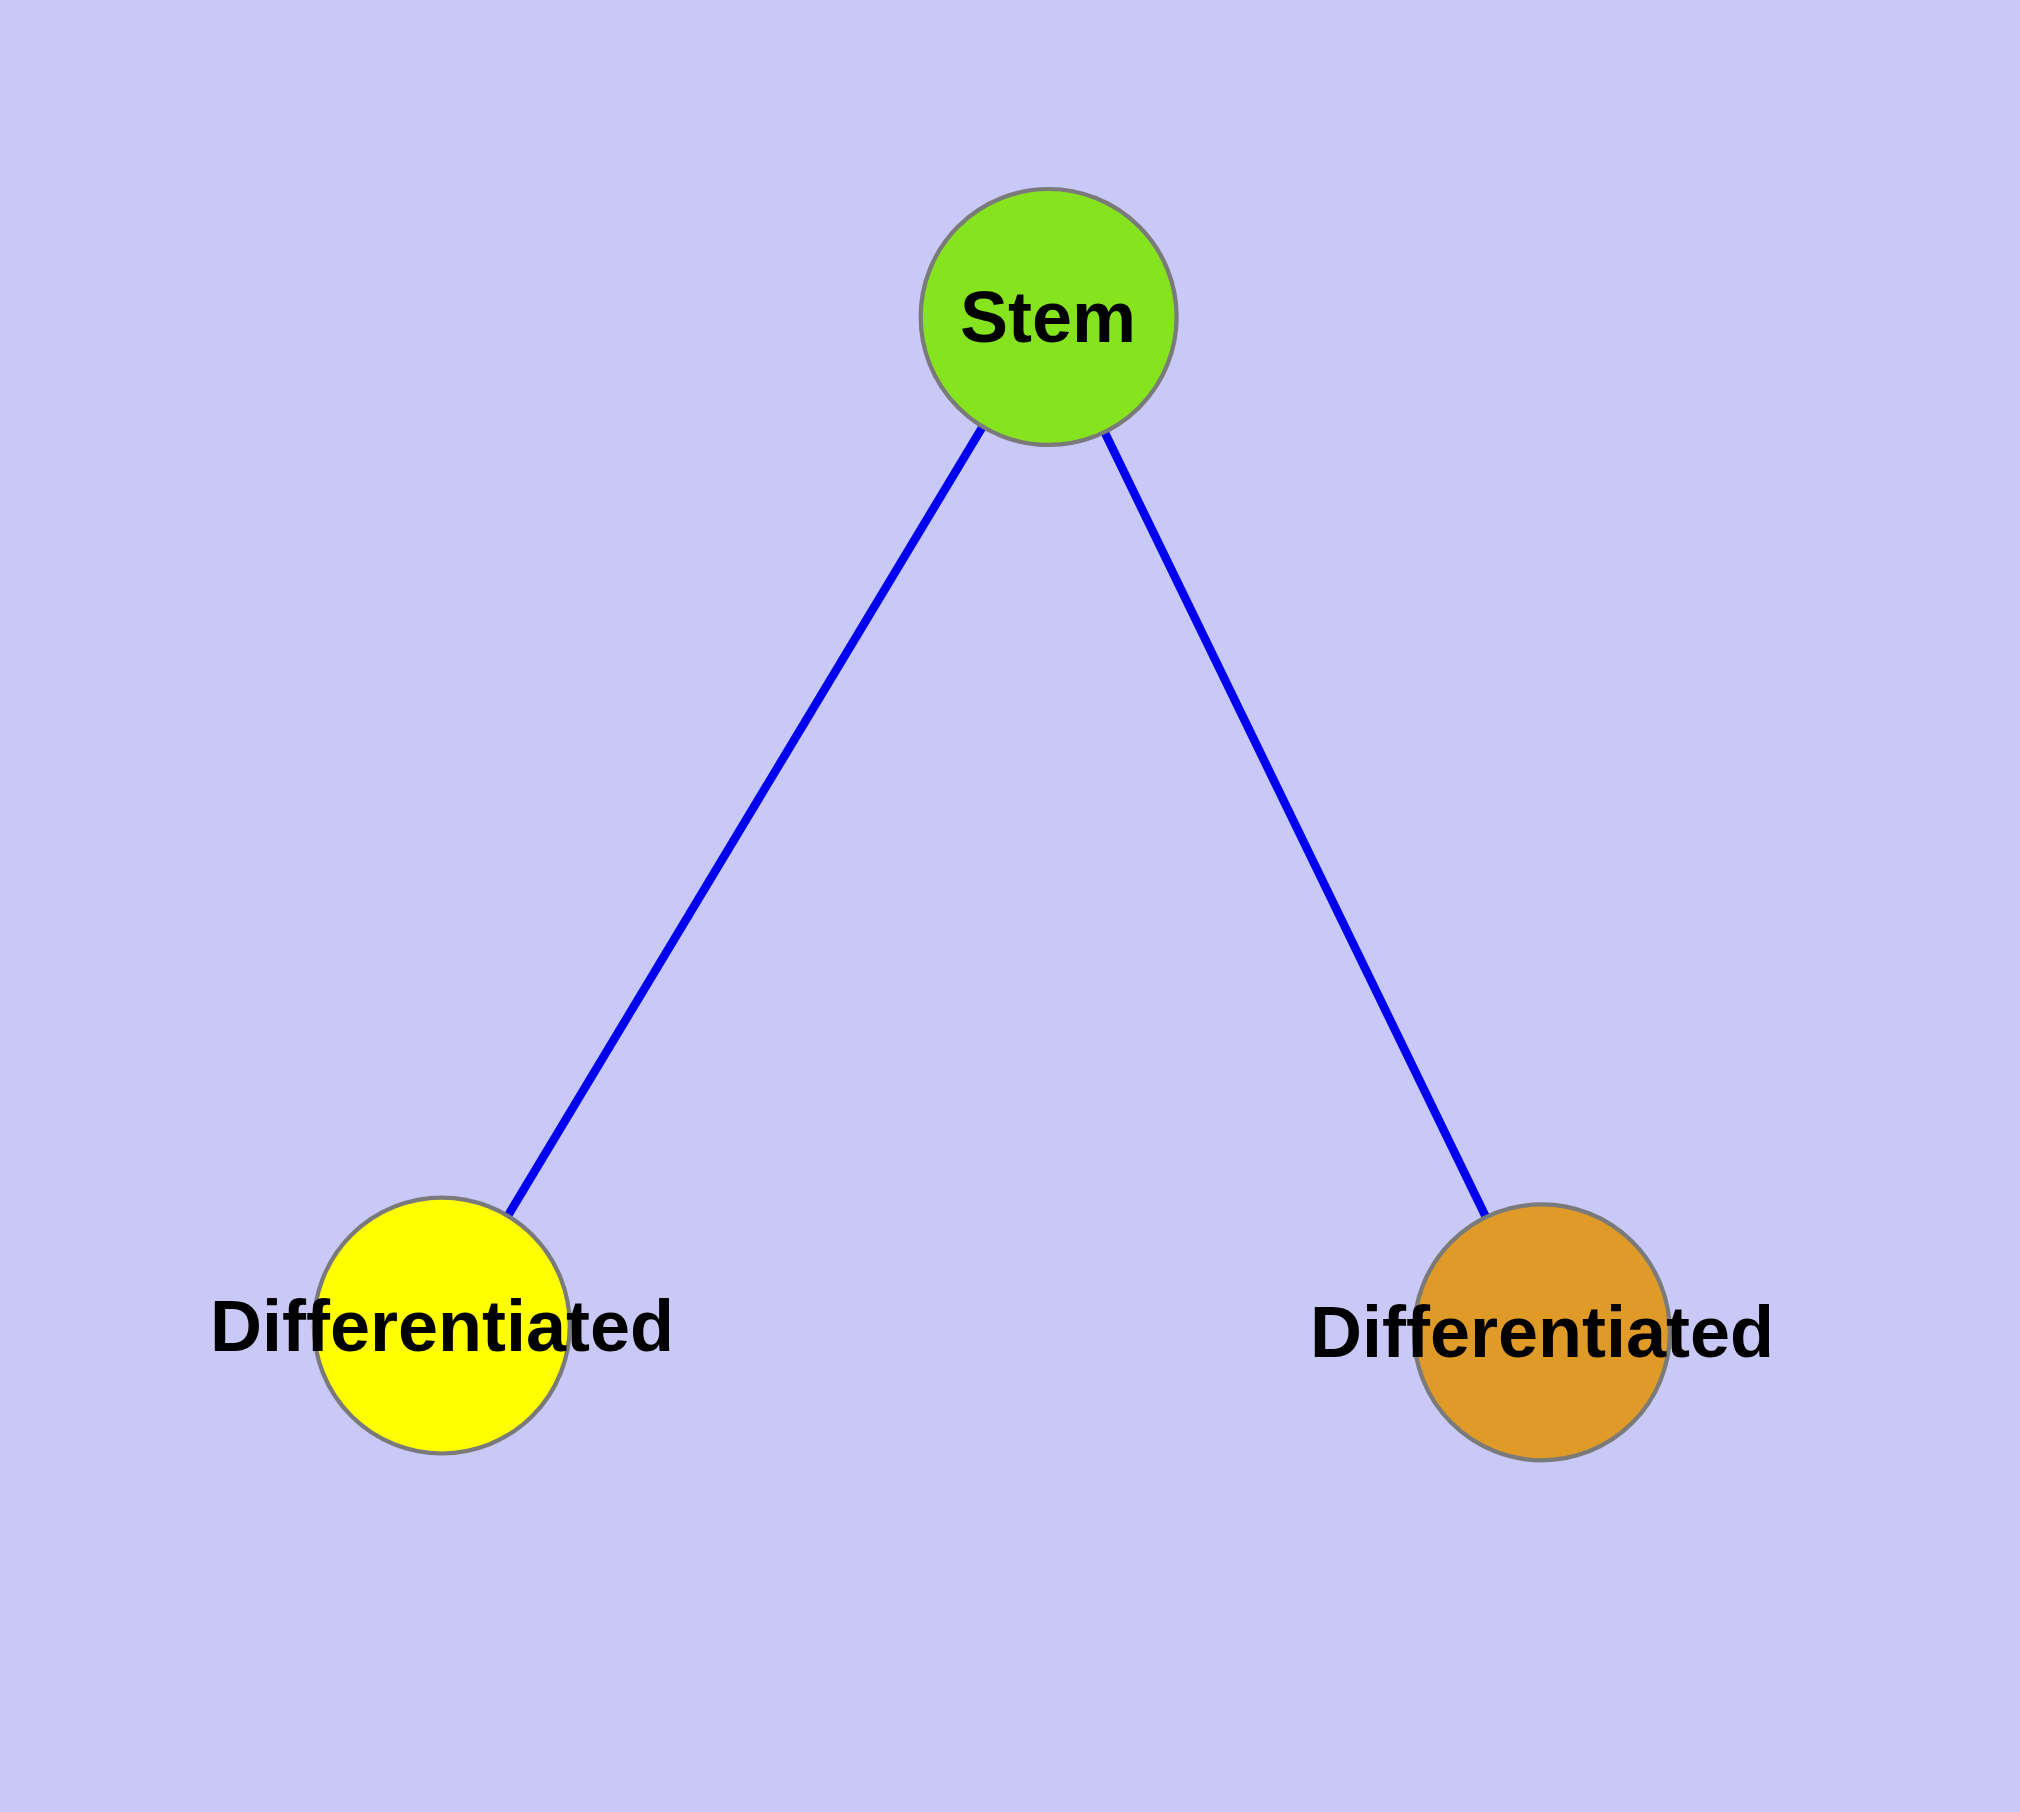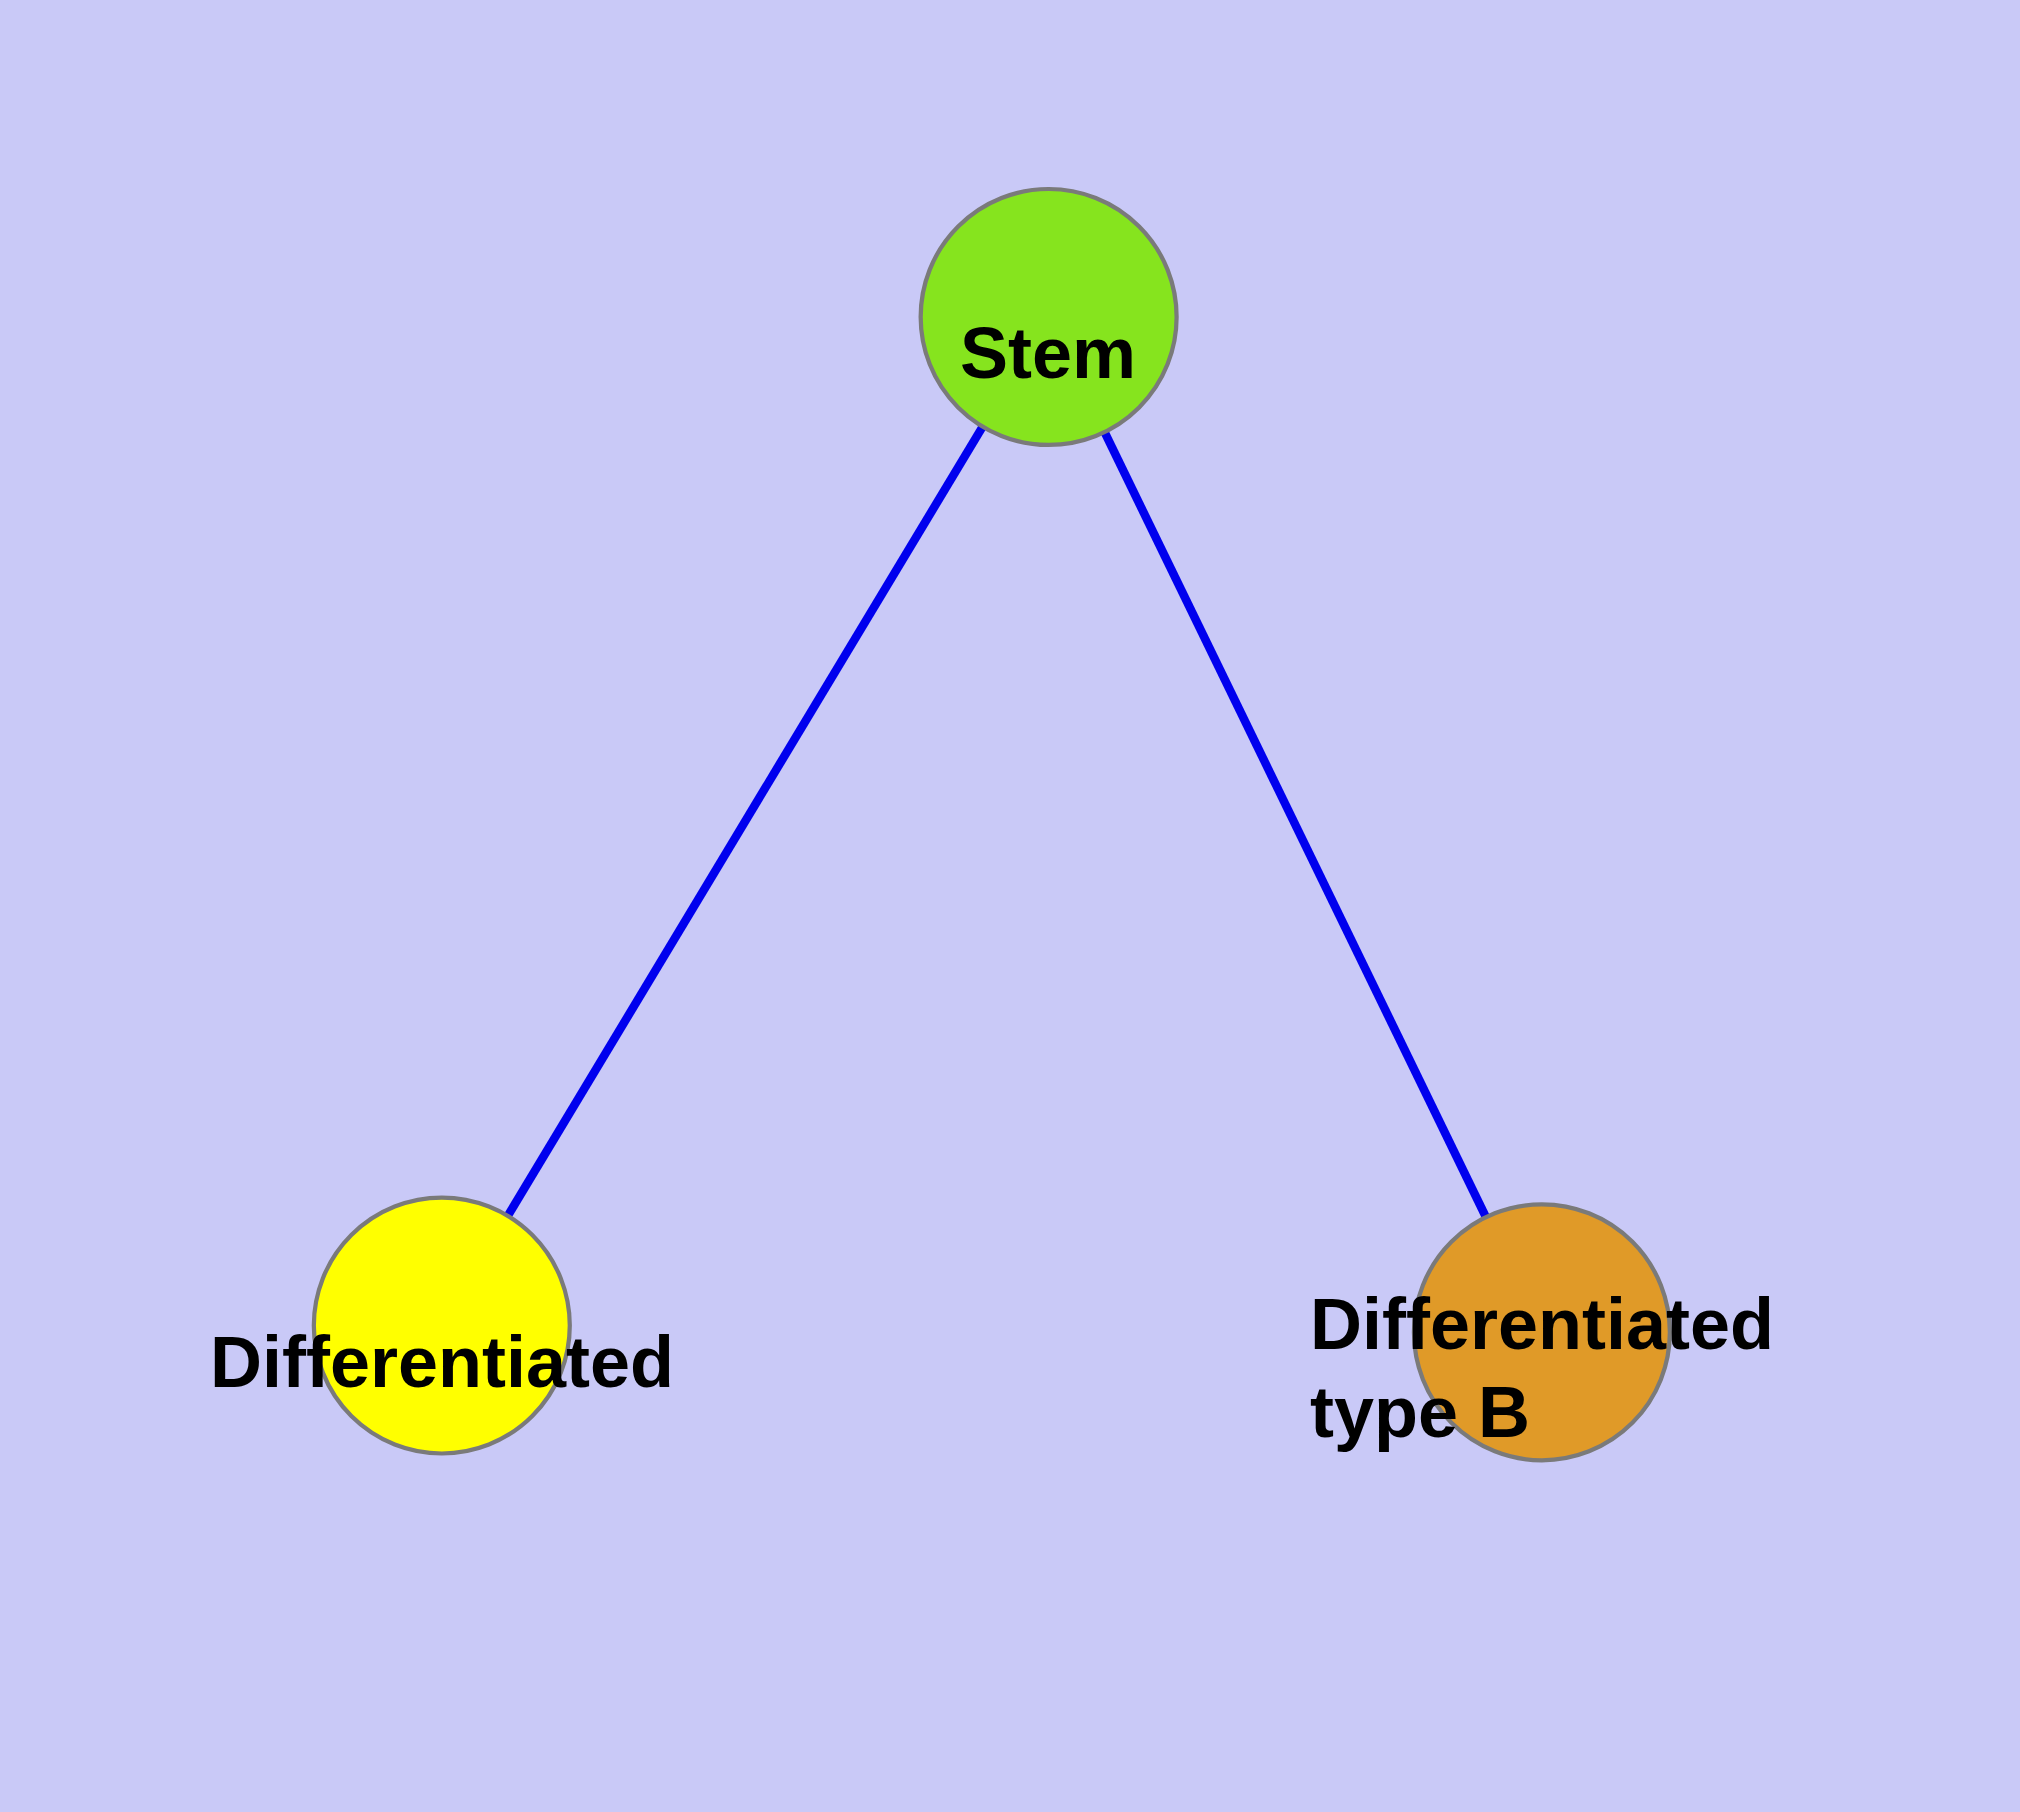--- a/index.html
+++ b/index.html
@@ -13,27 +13,26 @@
   }
   .graph-svg {
     position: absolute;
     left: 0; top: 0;
   }
   .edge { stroke-width: 10px; fill: none; }
   .node { stroke-width: 5px; }
   .node-label {
     position: absolute;
     transform: translate(-50%, -50%);
-    text-align: left;
+    text-align: right;
     font-weight: bold;
     font-size: 72px;
     line-height: 88px;
     color: #000000;
     white-space: nowrap;
-    margin-top: 36px;
   }
 </style>
 </head>
 <body>
 
 <div class="canvas">
 
   <svg class="graph-svg" width="2021" height="1812" viewBox="0 0 2384 2138">
 
     <rect x="0" y="0" width="2384" height="2138" fill="#C9C9F7"></rect>
@@ -52,17 +51,16 @@
   <div class="node-label" style="left:1048px; top:317px;">
     <div>Stem</div>
   </div>
 
   <div class="node-label" style="left:442px; top:1326px;">
     <div>Differentiated</div>
   </div>
 
   <div class="node-label" style="left:1542px; top:1332px;">
     <div>Differentiated</div>
-    <div>type B</div>
   </div>
 
 </div>
 
 
 </body></html>

